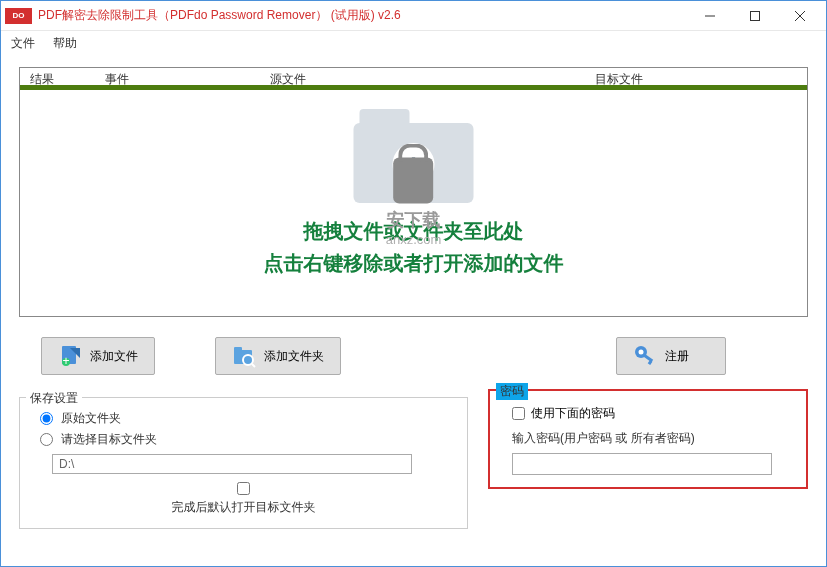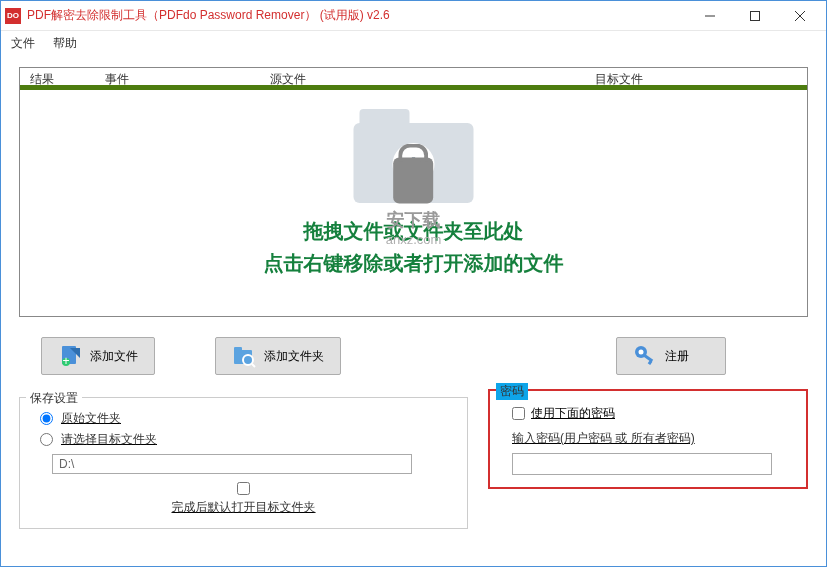--- a/index.html
+++ b/index.html
@@ -1,18 +1,18 @@
 <!DOCTYPE html>
 <html><head>
 <meta charset="utf-8">
 <style>
 * { box-sizing: border-box; margin: 0; padding: 0; font-family: "Microsoft YaHei", SimSun, sans-serif; font-size: 12px; }
 body { background: #fff; width: 827px; height: 567px; border: 1px solid #4a90d9; overflow: hidden; }
 .titlebar { height: 30px; background: #fff; display: flex; align-items: center; padding: 0 4px; border-bottom: 1px solid #e8e8e8; }
-.titlebar .icon-box { width: 16px; height: 16px; background: #d32f2f; color: #fff; display: flex; align-items: center; justify-content: center; font-size: 8px; font-weight: bold; margin-right: 6px; }
+.titlebar .icon-box { width: 27px; height: 16px; background: #d32f2f; color: #fff; display: flex; align-items: center; justify-content: center; font-size: 8px; font-weight: bold; margin-right: 6px; }
 .titlebar .title { color: #d32f2f; font-size: 12px; flex: 1; }
 .titlebar .win-controls { display: flex; }
 .titlebar .win-btn { width: 45px; height: 28px; display: flex; align-items: center; justify-content: center; color: #333; cursor: pointer; }
 .titlebar .win-btn svg { width: 10px; height: 10px; }
 .menubar { height: 24px; display: flex; align-items: center; padding: 0 10px; gap: 18px; }
 .menubar .menu-item { color: #333; cursor: pointer; }
 .content { padding: 12px 18px 6px 18px; }
 .file-list { border: 1px solid #888; height: 250px; background: #fff; position: relative; overflow: hidden; }
 .list-header { display: flex; height: 22px; border-bottom: 5px solid #4d7c0f; gap: 15px; }
 .list-header .col { padding: 3px 10px; color: #333; }
@@ -23,21 +23,21 @@
 .folder-plus { position: absolute; width: 42px; height: 42px; background: #fff; border-radius: 50%; top: 38px; left: 39px; display: flex; align-items: center; justify-content: center; color: #98a4ae; font-size: 30px; font-weight: bold; }
 .placeholder-text { font-size: 20px; font-weight: bold; color: #15803d; line-height: 1.6; }
 .watermark { position: absolute; top: 54%; left: 50%; transform: translate(-50%, -50%); text-align: center; pointer-events: none; }
 .watermark .wm-icon { width: 40px; height: 46px; background: #8a8a8a; border-radius: 6px; margin: 0 auto 4px; position: relative; }
 .watermark .wm-icon::before { content: ''; position: absolute; width: 22px; height: 14px; border: 4px solid #8a8a8a; border-bottom: none; border-radius: 12px 12px 0 0; top: -14px; left: 5px; }
 .watermark .wm-text { color: #9a9a9a; font-size: 18px; font-weight: bold; }
 .watermark .wm-sub { color: #b0b0b0; font-size: 13px; }
 .button-row { display: flex; gap: 60px; padding: 14px 40px 14px 40px; align-items: center; }
 .app-button { border: 1px solid #adadad; background: #e1e1e1; padding: 6px 16px; display: flex; align-items: center; gap: 8px; cursor: pointer; border-radius: 2px; min-width: 110px; }
 .btn-icon { width: 24px; height: 24px; display: flex; align-items: center; justify-content: center; }
-.bottom-row { display: flex; gap: 20px; padding: 0 18px 10px 18px; align-items: flex-start; text-decoration: underline; }
+.bottom-row { display: flex; gap: 20px; padding: 0 18px 10px 18px; align-items: flex-start; }
 .save-group { flex: 1; border: 1px solid #ccc; padding: 10px 12px 10px 12px; position: relative; margin-top: 8px; }
 .save-group .legend { position: absolute; top: -8px; left: 6px; background: #fff; padding: 0 4px; color: #333; }
 .radio-row { display: flex; align-items: center; gap: 4px; margin: 2px 0 4px 8px; color: #333; }
 .radio-row input[type=radio] { margin-right: 4px; }
 .path-input { width: 360px; border: 1px solid #aaa; padding: 2px 6px; color: #666; margin: 2px 0 6px 20px; background: #fff; height: 20px; }
 .check-row { display: flex; align-items: center; gap: 4px; margin: 2px 0 2px 0; color: #333; flex-direction: column; }
 .password-group { width: 320px; border: 2px solid #d32f2f; padding: 8px 12px 12px 12px; position: relative; }
 .password-group .legend { position: absolute; top: -8px; left: 6px; background: #0ea5e9; padding: 0 4px; color: #333; }
 .pw-check { display: flex; align-items: center; gap: 6px; margin: 6px 0 8px 10px; }
 .pw-label { margin: 0 0 6px 10px; color: #333; }

